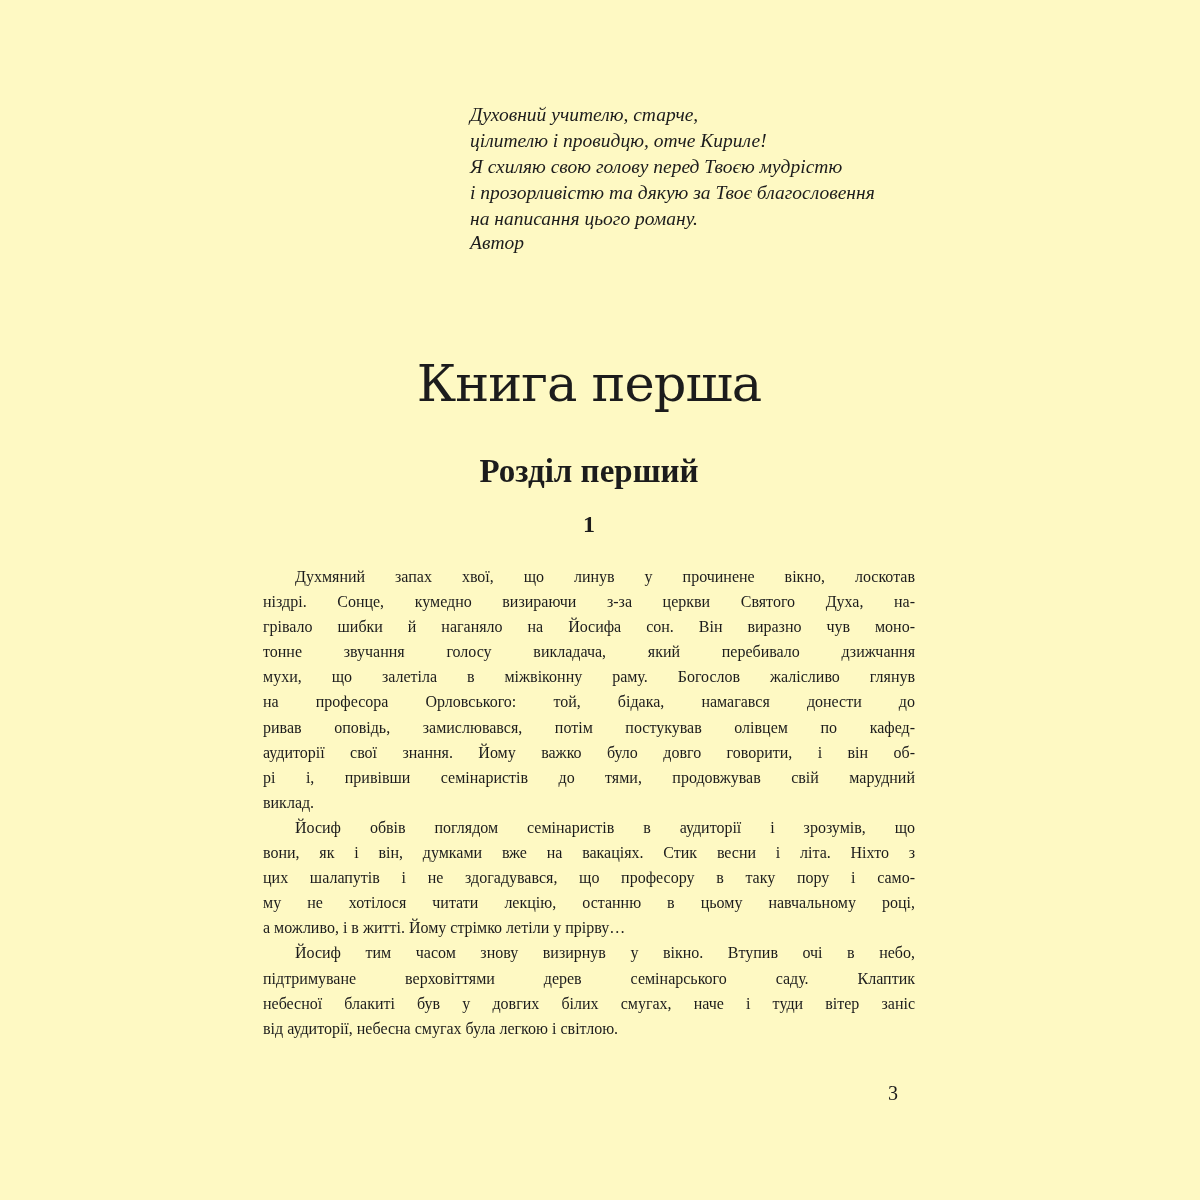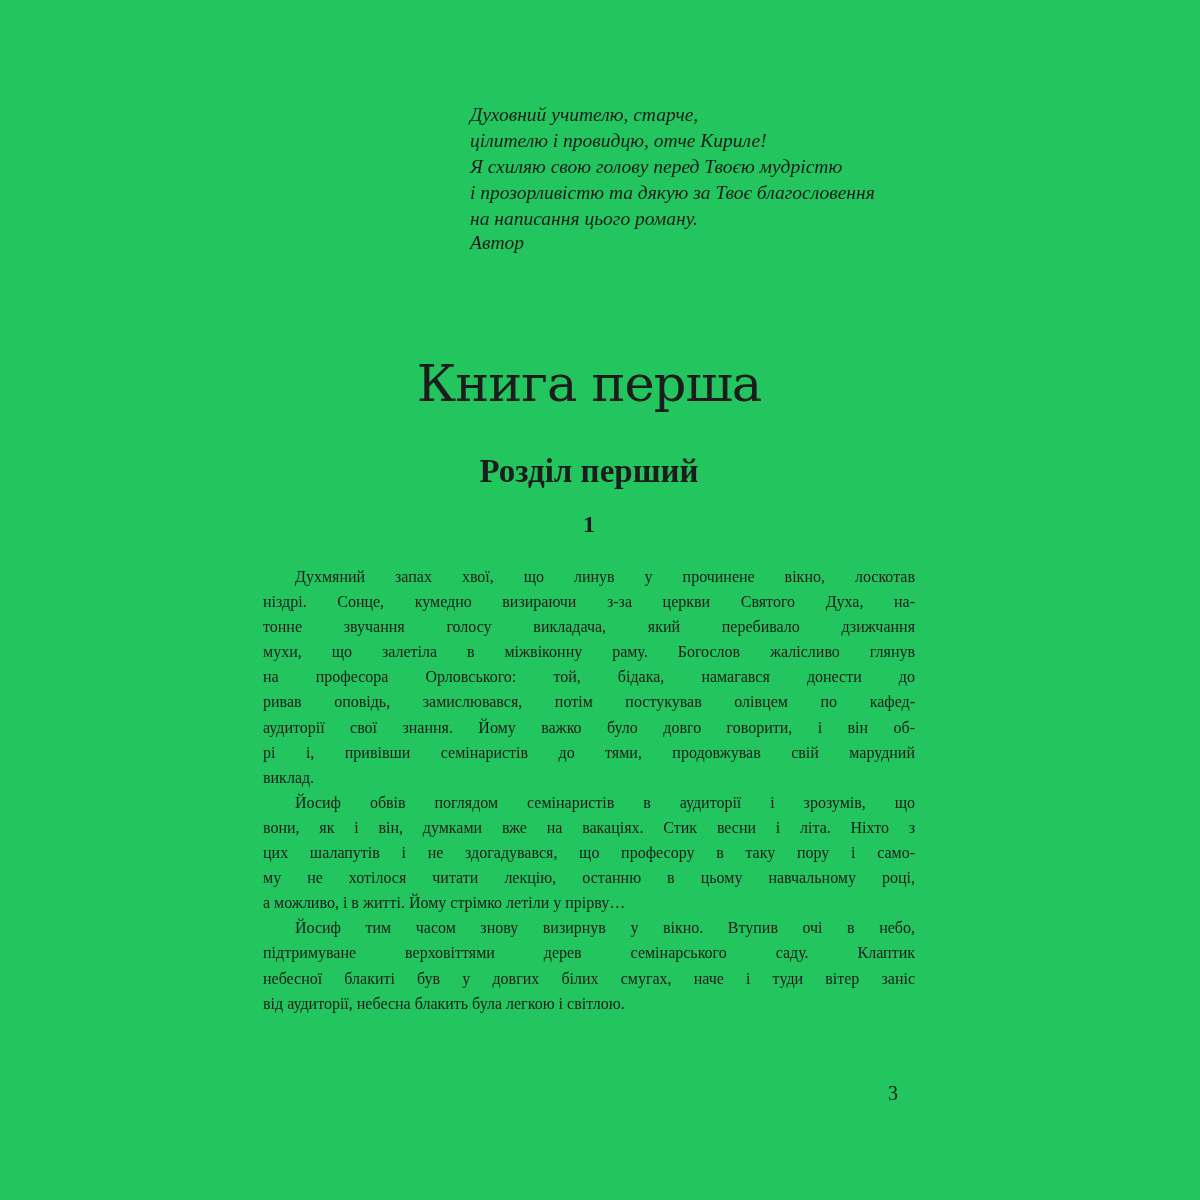--- a/index.html
+++ b/index.html
@@ -99,21 +99,21 @@
     left: 868px;
     top: 1082px;
     width: 50px;
     text-align: center;
     font-size: 20px;
   }
 </style>
 </head>
 <body>
 
-<div class="page" style="background: #22c55e; color: rgb(28, 28, 28);">
+<div class="page" style="background: #fef9c3; color: rgb(28, 28, 28);">
 
   <div class="epigraph">
 
   <div class="ep-line">Духовний учителю, старче,</div>
       <div class="ep-line">цілителю і провидцю, отче Кириле!</div>
       <div class="ep-line">Я схиляю свою голову перед Твоєю мудрістю</div>
       <div class="ep-line">і прозорливістю та дякую за Твоє благословення</div>
       <div class="ep-line">на написання цього роману.</div>
       <div class="signature">Автор</div>
     </div>
@@ -121,33 +121,34 @@
   <div class="book-title">Книга перша</div>
 
   <div class="chapter-title">Розділ перший</div>
 
   <div class="section-number">1</div>
 
   <div class="body-text">
 
   <div class="line first">Духмяний запах хвої, що линув у прочинене вікно, лоскотав</div>
       <div class="line">ніздрі. Сонце, кумедно визираючи з-за церкви Святого Духа, на-</div>
+      <div class="line">грівало шибки й наганяло на Йосифа сон. Він виразно чув моно-</div>
       <div class="line">тонне звучання голосу викладача, який перебивало дзижчання</div>
       <div class="line">мухи, що залетіла в міжвіконну раму. Богослов жалісливо глянув</div>
       <div class="line">на професора Орловського: той, бідака, намагався донести до</div>
       <div class="line">ривав оповідь, замислювався, потім постукував олівцем по кафед-</div>
       <div class="line">аудиторії свої знання. Йому важко було довго говорити, і він об-</div>
       <div class="line">рі і, привівши семінаристів до тями, продовжував свій марудний</div>
       <div class="line last">виклад.</div>
       <div class="line first">Йосиф обвів поглядом семінаристів в аудиторії і зрозумів, що</div>
       <div class="line">вони, як і він, думками вже на вакаціях. Стик весни і літа. Ніхто з</div>
       <div class="line">цих шалапутів і не здогадувався, що професору в таку пору і само-</div>
       <div class="line">му не хотілося читати лекцію, останню в цьому навчальному році,</div>
       <div class="line last">а можливо, і в житті. Йому стрімко летіли у прірву…</div>
       <div class="line first">Йосиф тим часом знову визирнув у вікно. Втупив очі в небо,</div>
       <div class="line">підтримуване верховіттями дерев семінарського саду. Клаптик</div>
       <div class="line">небесної блакиті був у довгих білих смугах, наче і туди вітер заніс</div>
-      <div class="line last">від аудиторії, небесна блакить була легкою і світлою.</div>
+      <div class="line last">від аудиторії, небесна смугах була легкою і світлою.</div>
     </div>
 
   <div class="page-number">3</div>
 
 </div>
 
 </body></html>

